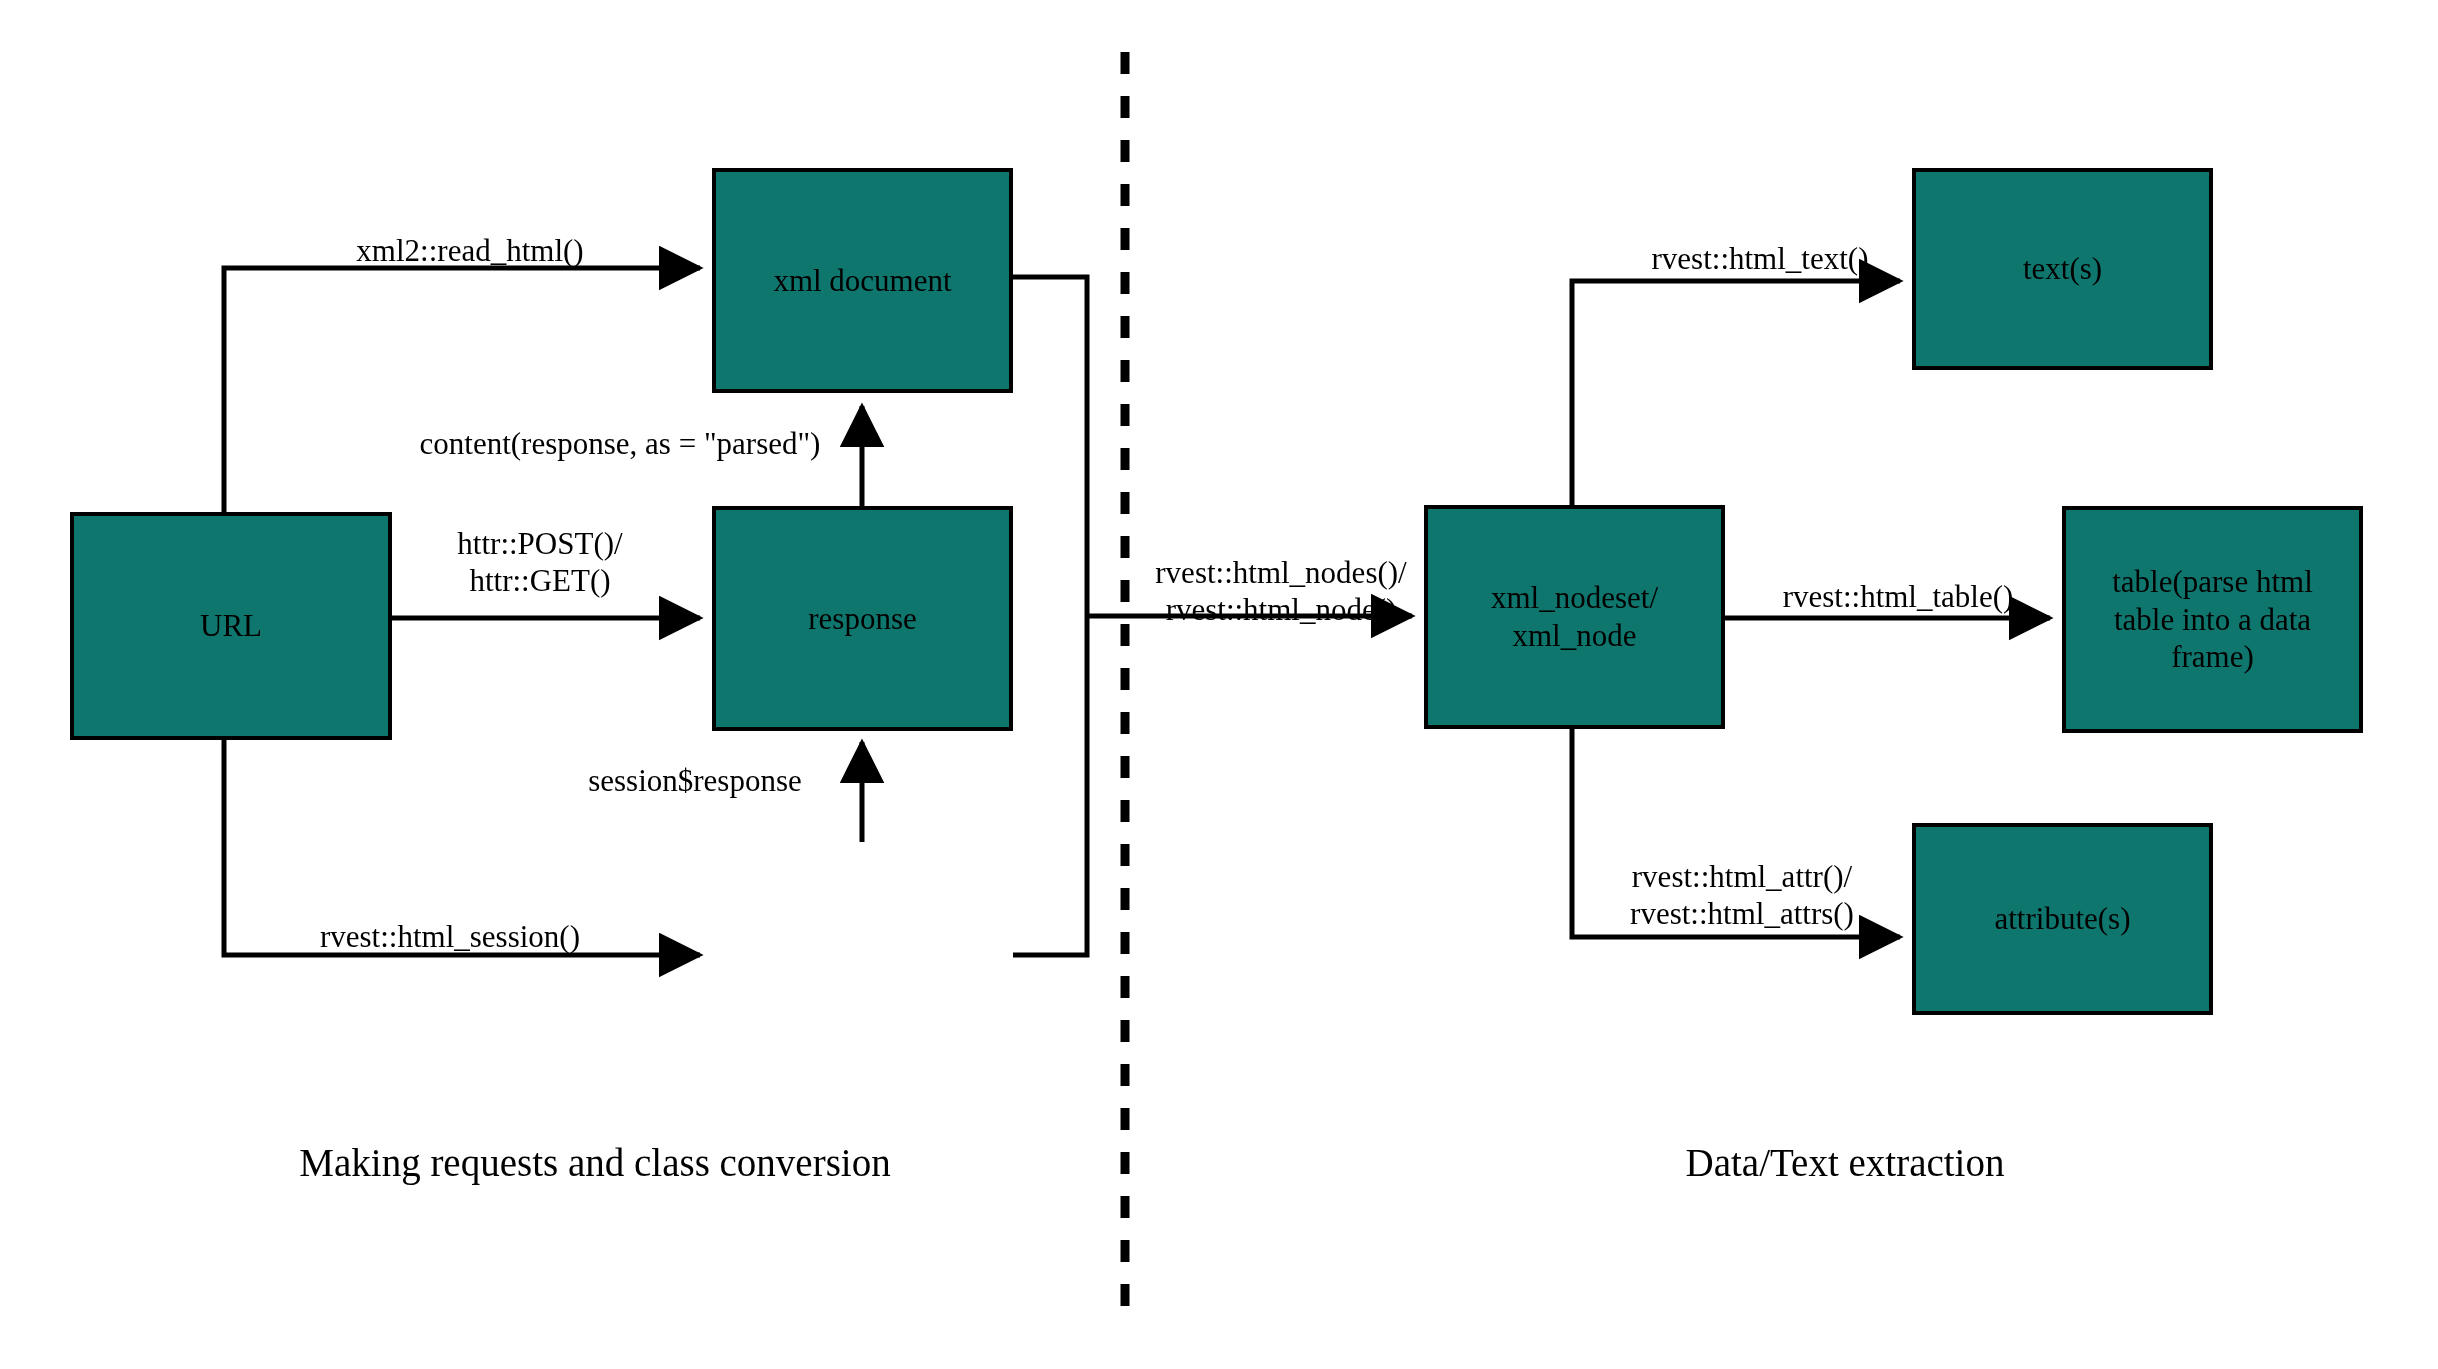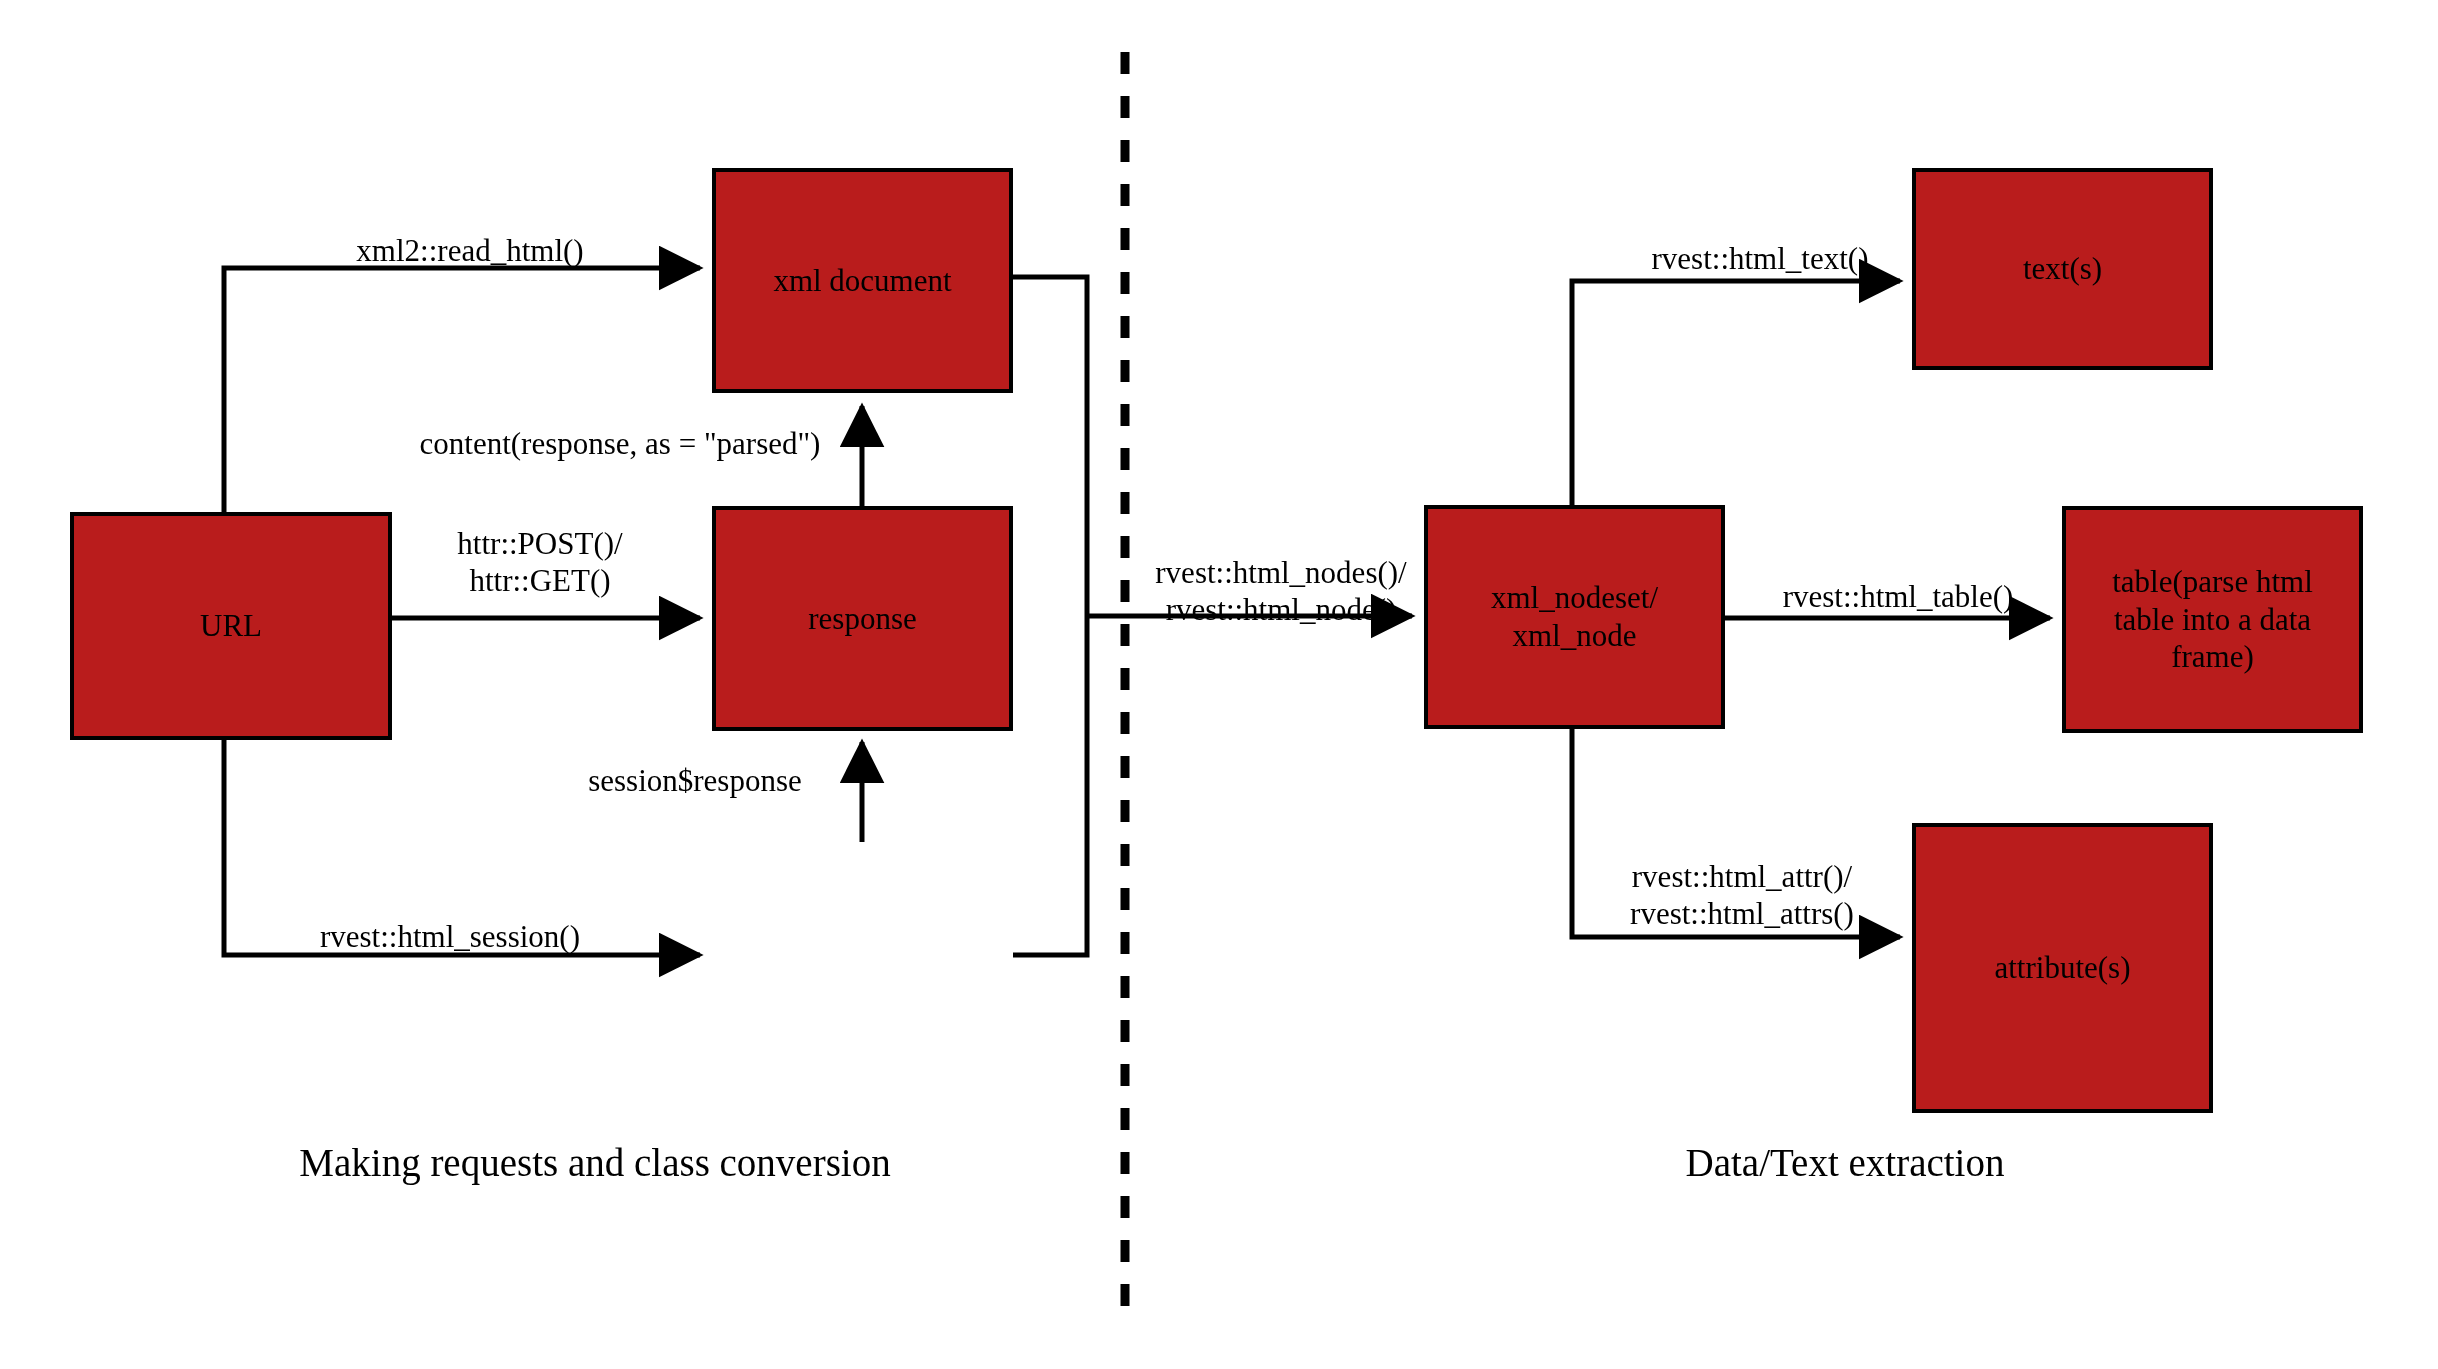--- a/index.html
+++ b/index.html
@@ -1,19 +1,19 @@
 <!DOCTYPE html>
 <html><head>
 <meta charset="utf-8">
 <style>
   html,body{margin:0;padding:0;background:#ffffff;}
   body{width:2438px;height:1369px;font-family:"Liberation Serif",serif;color:#000;}
   #stage{position:relative;width:2438px;height:1369px;overflow:hidden;background:#fff;}
   svg#wires{position:absolute;left:0;top:0;width:2438px;height:1369px;}
-  .node{position:absolute;border:4px solid #000;background:#b91c1c;display:flex;align-items:center;justify-content:center;text-align:center;box-sizing:border-box;}
+  .node{position:absolute;border:4px solid #000;background:#0f766e;display:flex;align-items:center;justify-content:center;text-align:center;box-sizing:border-box;}
   .node .nlabel{font-size:31px;line-height:1.22;white-space:pre-line;}
   .edge-label{position:absolute;font-size:31px;line-height:1.2;text-align:center;white-space:pre-line;background:transparent;}
   .section-caption{position:absolute;font-size:39px;text-align:center;}
 </style>
 </head>
 <body>
 
 <div id="stage">
 
   <svg id="wires" viewBox="0 0 2438 1369">
@@ -86,21 +86,21 @@
   <div class="node" style="left:1912px;top:168px;width:301px;height:202px;">
     <span class="nlabel">text(s)</span>
   </div>
 
   <div class="node" style="left:2062px;top:506px;width:301px;height:227px;">
     <span class="nlabel">table(parse html
 table into a data
 frame)</span>
   </div>
 
-  <div class="node" style="left:1912px;top:823px;width:301px;height:290px;">
+  <div class="node" style="left:1912px;top:823px;width:301px;height:192px;">
     <span class="nlabel">attribute(s)</span>
   </div>
 
   <div class="edge-label" style="left:280px;top:232px;width:380px;">xml2::read_html()</div>
 
   <div class="edge-label" style="left:350px;top:425px;width:540px;">content(response, as = "parsed")</div>
 
   <div class="edge-label" style="left:400px;top:525px;width:280px;">httr::POST()/
 httr::GET()</div>
 

